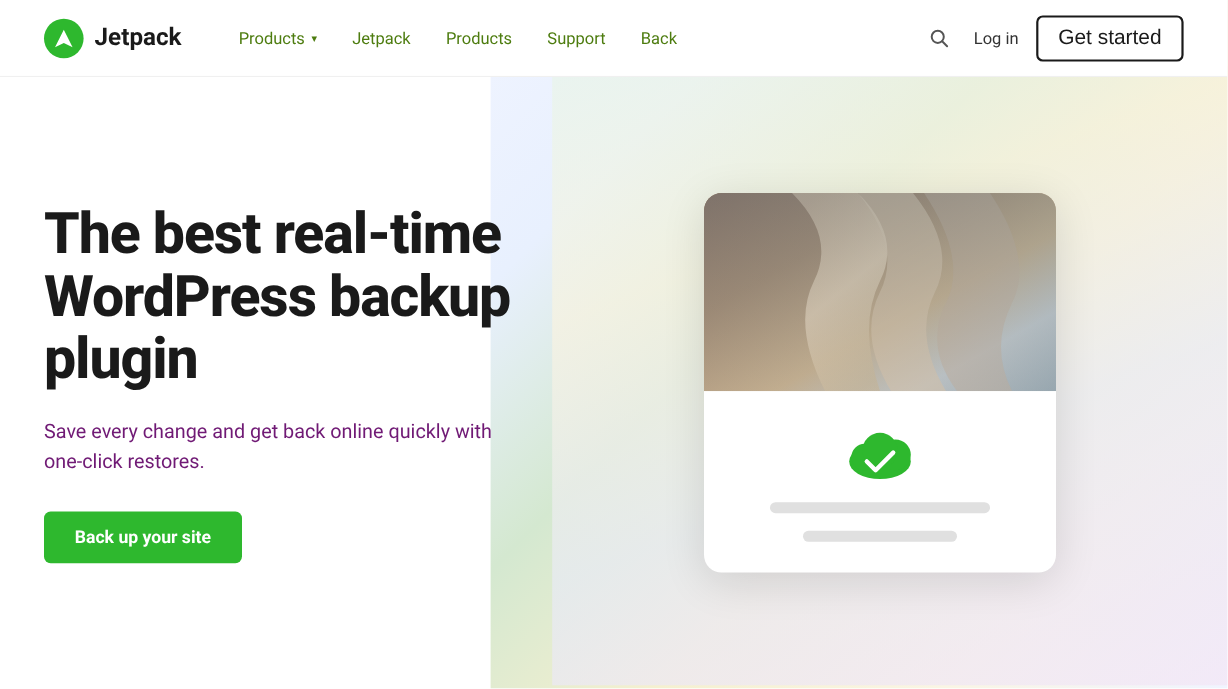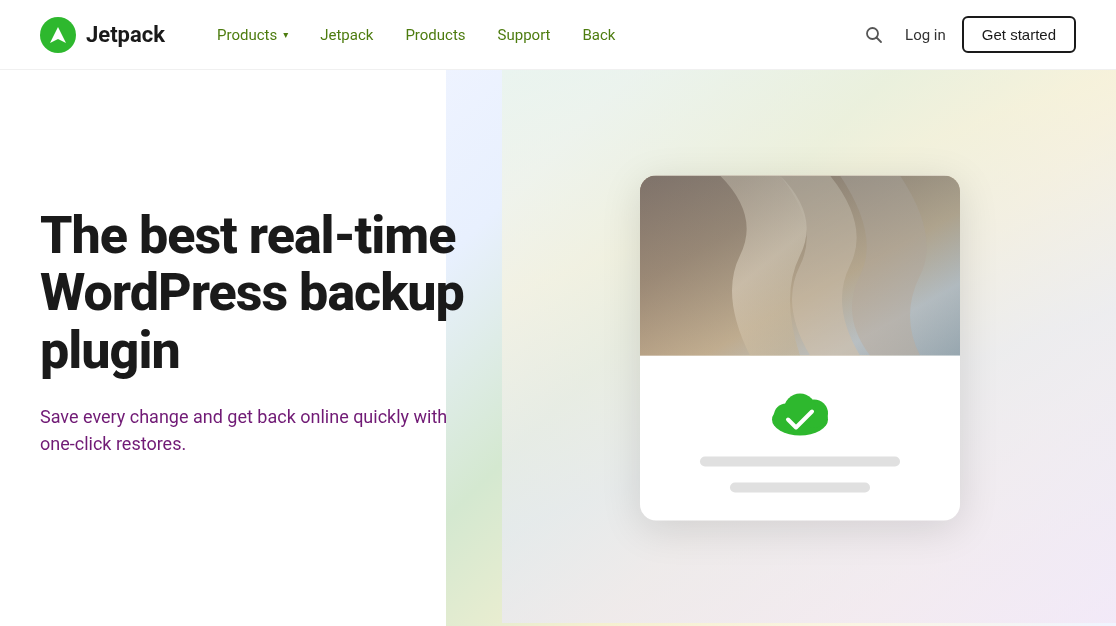--- a/index.html
+++ b/index.html
@@ -114,21 +114,21 @@
     }
 
     .login-link {
       font-size: 15px;
       color: #333;
       text-decoration: none;
       cursor: pointer;
     }
 
     .get-started-btn {
-      font-size: 15px;
+      font-size: 19px;
       font-weight: 500;
       color: #1a1a1a;
       background: #fff;
       border: 2px solid #1a1a1a;
       border-radius: 6px;
       padding: 8px 18px;
       cursor: pointer;
     }
 
     
@@ -313,20 +313,21 @@
     <a class="login-link">Log in</a>
     <button class="get-started-btn">Get started</button>
   </div>
 </nav>
 
 <div class="main-content">
 
   <div class="hero-text">
     <h1 class="hero-headline">The best real-time WordPress backup plugin</h1>
     <p class="hero-subtext">Save every change and get back online quickly with one-click restores.</p>
+    <a class="cta-button">Back up your site</a>
   </div>
 
   <div class="hero-visual">
     <div class="card-container">
       <div class="card">
 
         <div class="card-image">
           <svg class="card-image-texture" viewBox="0 0 320 180" preserveAspectRatio="xMidYMid slice">
             <defs>
               <linearGradient id="rockGrad" x1="0%" y1="0%" x2="100%" y2="100%">

